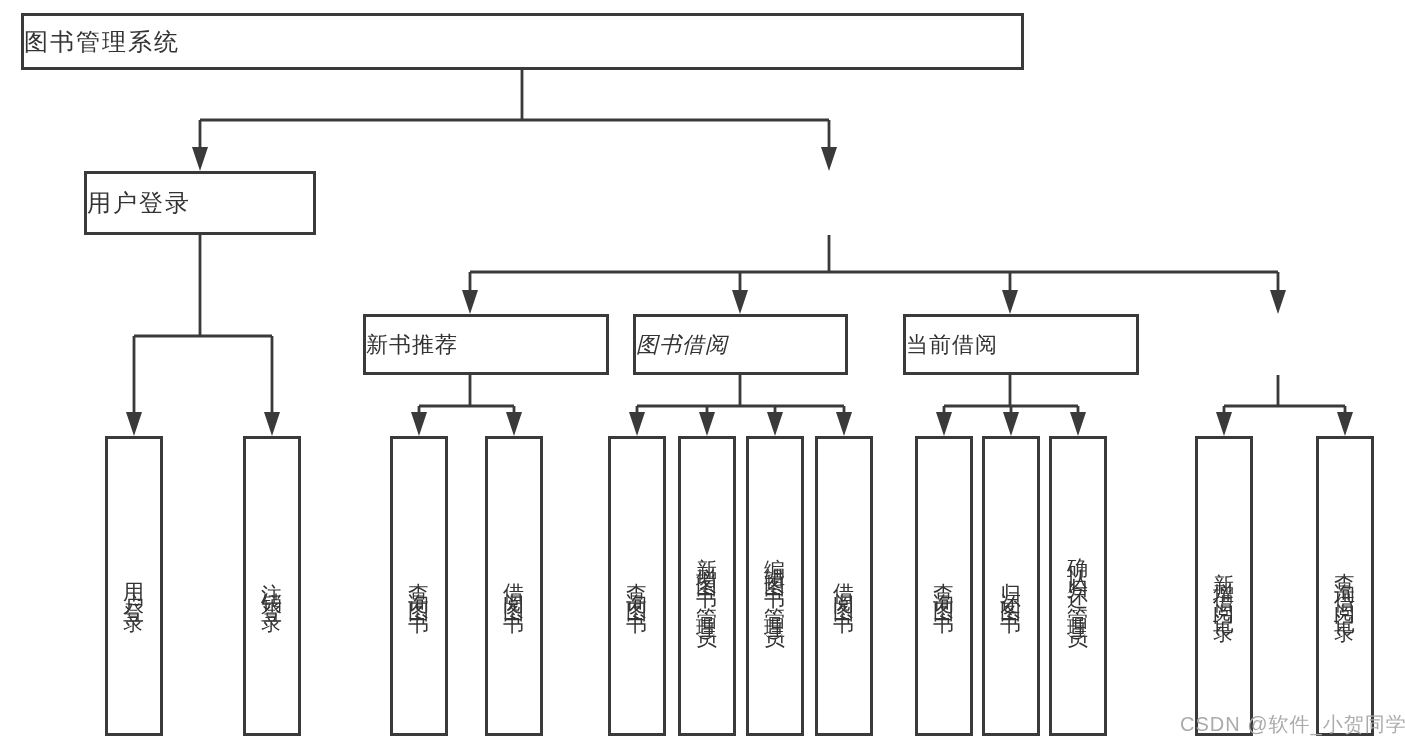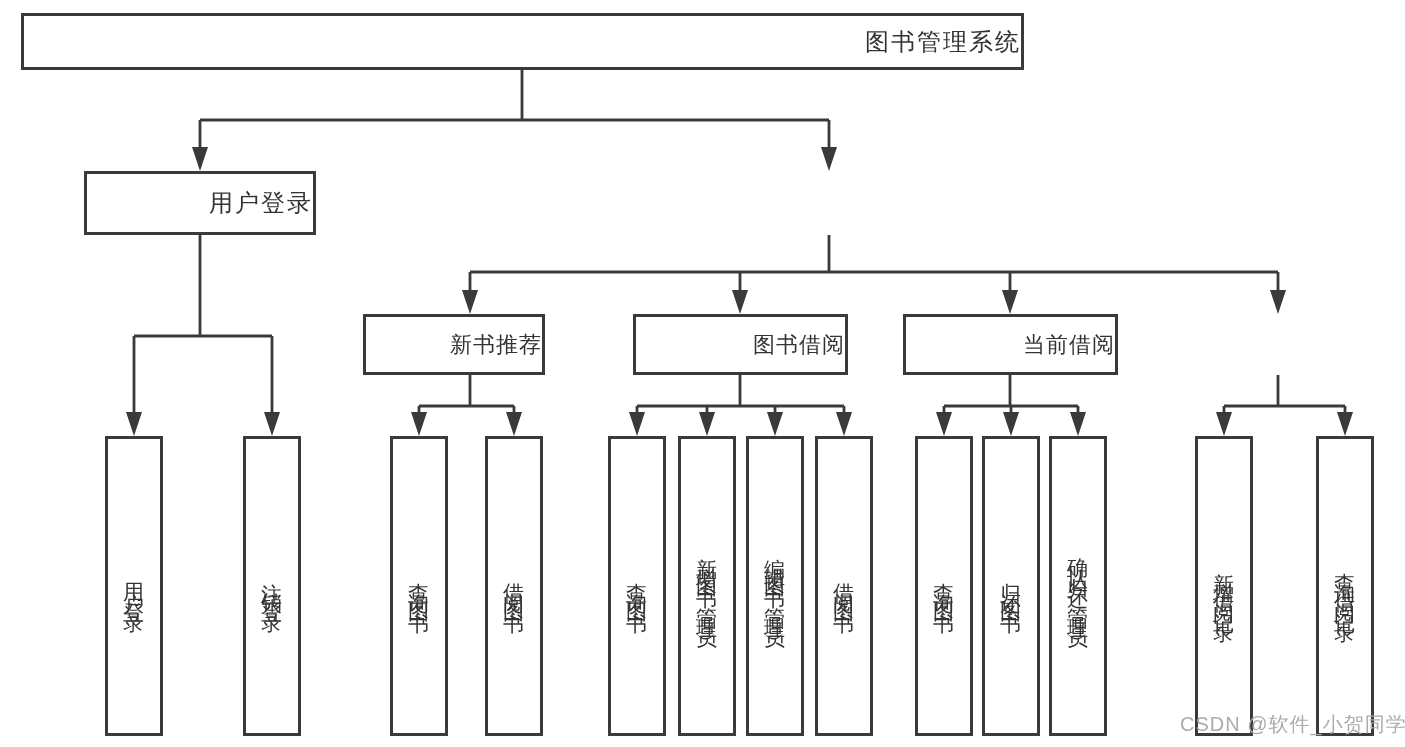--- a/index.html
+++ b/index.html
@@ -18,21 +18,21 @@
     width: 1405px; height: 747px;
     z-index: 1;
   }
   .node {
     position: absolute;
     box-sizing: border-box;
     background: #ffffff;
     border: 3px solid #3a3a3a;
     display: flex;
     align-items: center;
-    justify-content: flex-end;
+    justify-content: flex-start;
     color: #333333;
     z-index: 2;
   }
   .node.lvl1 { font-size: 24px; letter-spacing: 2px; }
   .node.lvl2 { font-size: 24px; letter-spacing: 2px; }
   .node.lvl3 { font-size: 22px; letter-spacing: 1px; }
   .leaf {
     position: absolute;
     box-sizing: border-box;
     top: 436px;
@@ -104,27 +104,27 @@
   </svg>
 
   <div class="node lvl1" style="left:21px; top:13px; width:1003px; height:57px;">
     <span>图书管理系统</span>
   </div>
 
   <div class="node lvl2" style="left:84px; top:171px; width:232px; height:64px;">
     <span>用户登录</span>
   </div>
 
-  <div class="node lvl3" style="left:363px; top:314px; width:182px; height:61px;">
+  <div class="node lvl3" style="left:363px; top:314px; width:246px; height:61px;">
     <span>新书推荐</span>
   </div>
-  <div class="node lvl3" style="left:633px; top:314px; width:215px; height:61px;">
+  <div class="node lvl3" style="left:633px; top:314px; width:215px; height:61px;font-style:italic;">
     <span>图书借阅</span>
   </div>
-  <div class="node lvl3" style="left:903px; top:314px; width:215px; height:61px;">
+  <div class="node lvl3" style="left:903px; top:314px; width:236px; height:61px;">
     <span>当前借阅</span>
   </div>
 
   <div class="leaf" style="left:105px;">
     <span class="vtext">用户登录</span>
   </div>
   <div class="leaf" style="left:243px;">
     <span class="vtext">注销登录</span>
   </div>
 

